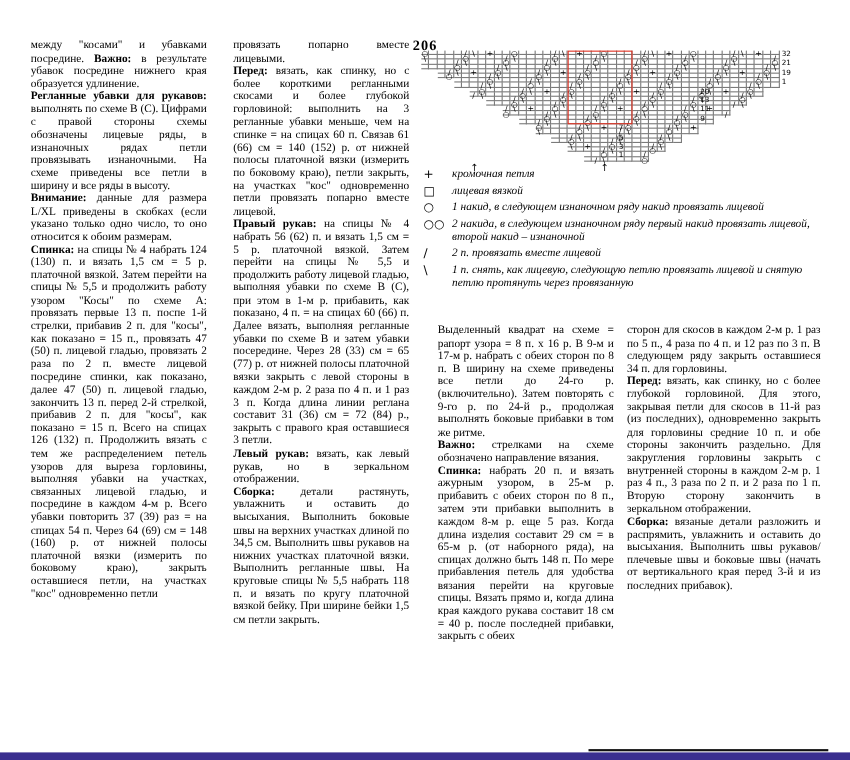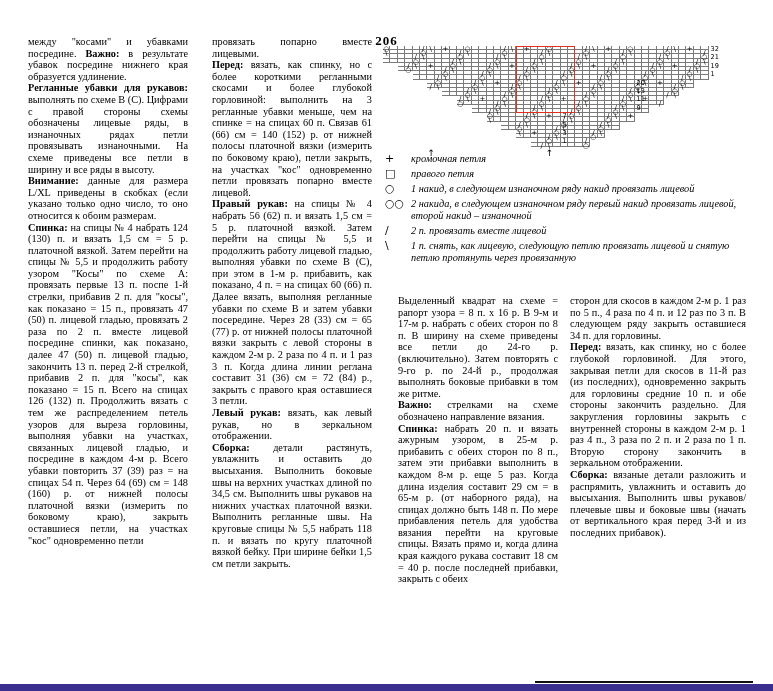--- a/index.html
+++ b/index.html
@@ -769,21 +769,21 @@
       </div>
   </div>
 
   <div class="legend" id="legend">
       <div class="legend-row">
         <div class="legend-sym">+</div>
         <div class="legend-txt">кромочная петля</div>
       </div>
       <div class="legend-row">
         <div class="legend-sym">□</div>
-        <div class="legend-txt">правого петля</div>
+        <div class="legend-txt">лицевая вязкой</div>
       </div>
       <div class="legend-row">
         <div class="legend-sym">○</div>
         <div class="legend-txt">1 накид, в следующем изнаночном ряду накид провязать лицевой</div>
       </div>
       <div class="legend-row">
         <div class="legend-sym">○○</div>
         <div class="legend-txt">2 накида, в следующем изнаночном ряду первый накид провязать лицевой, второй накид – изнаночной</div>
       </div>
       <div class="legend-row">

